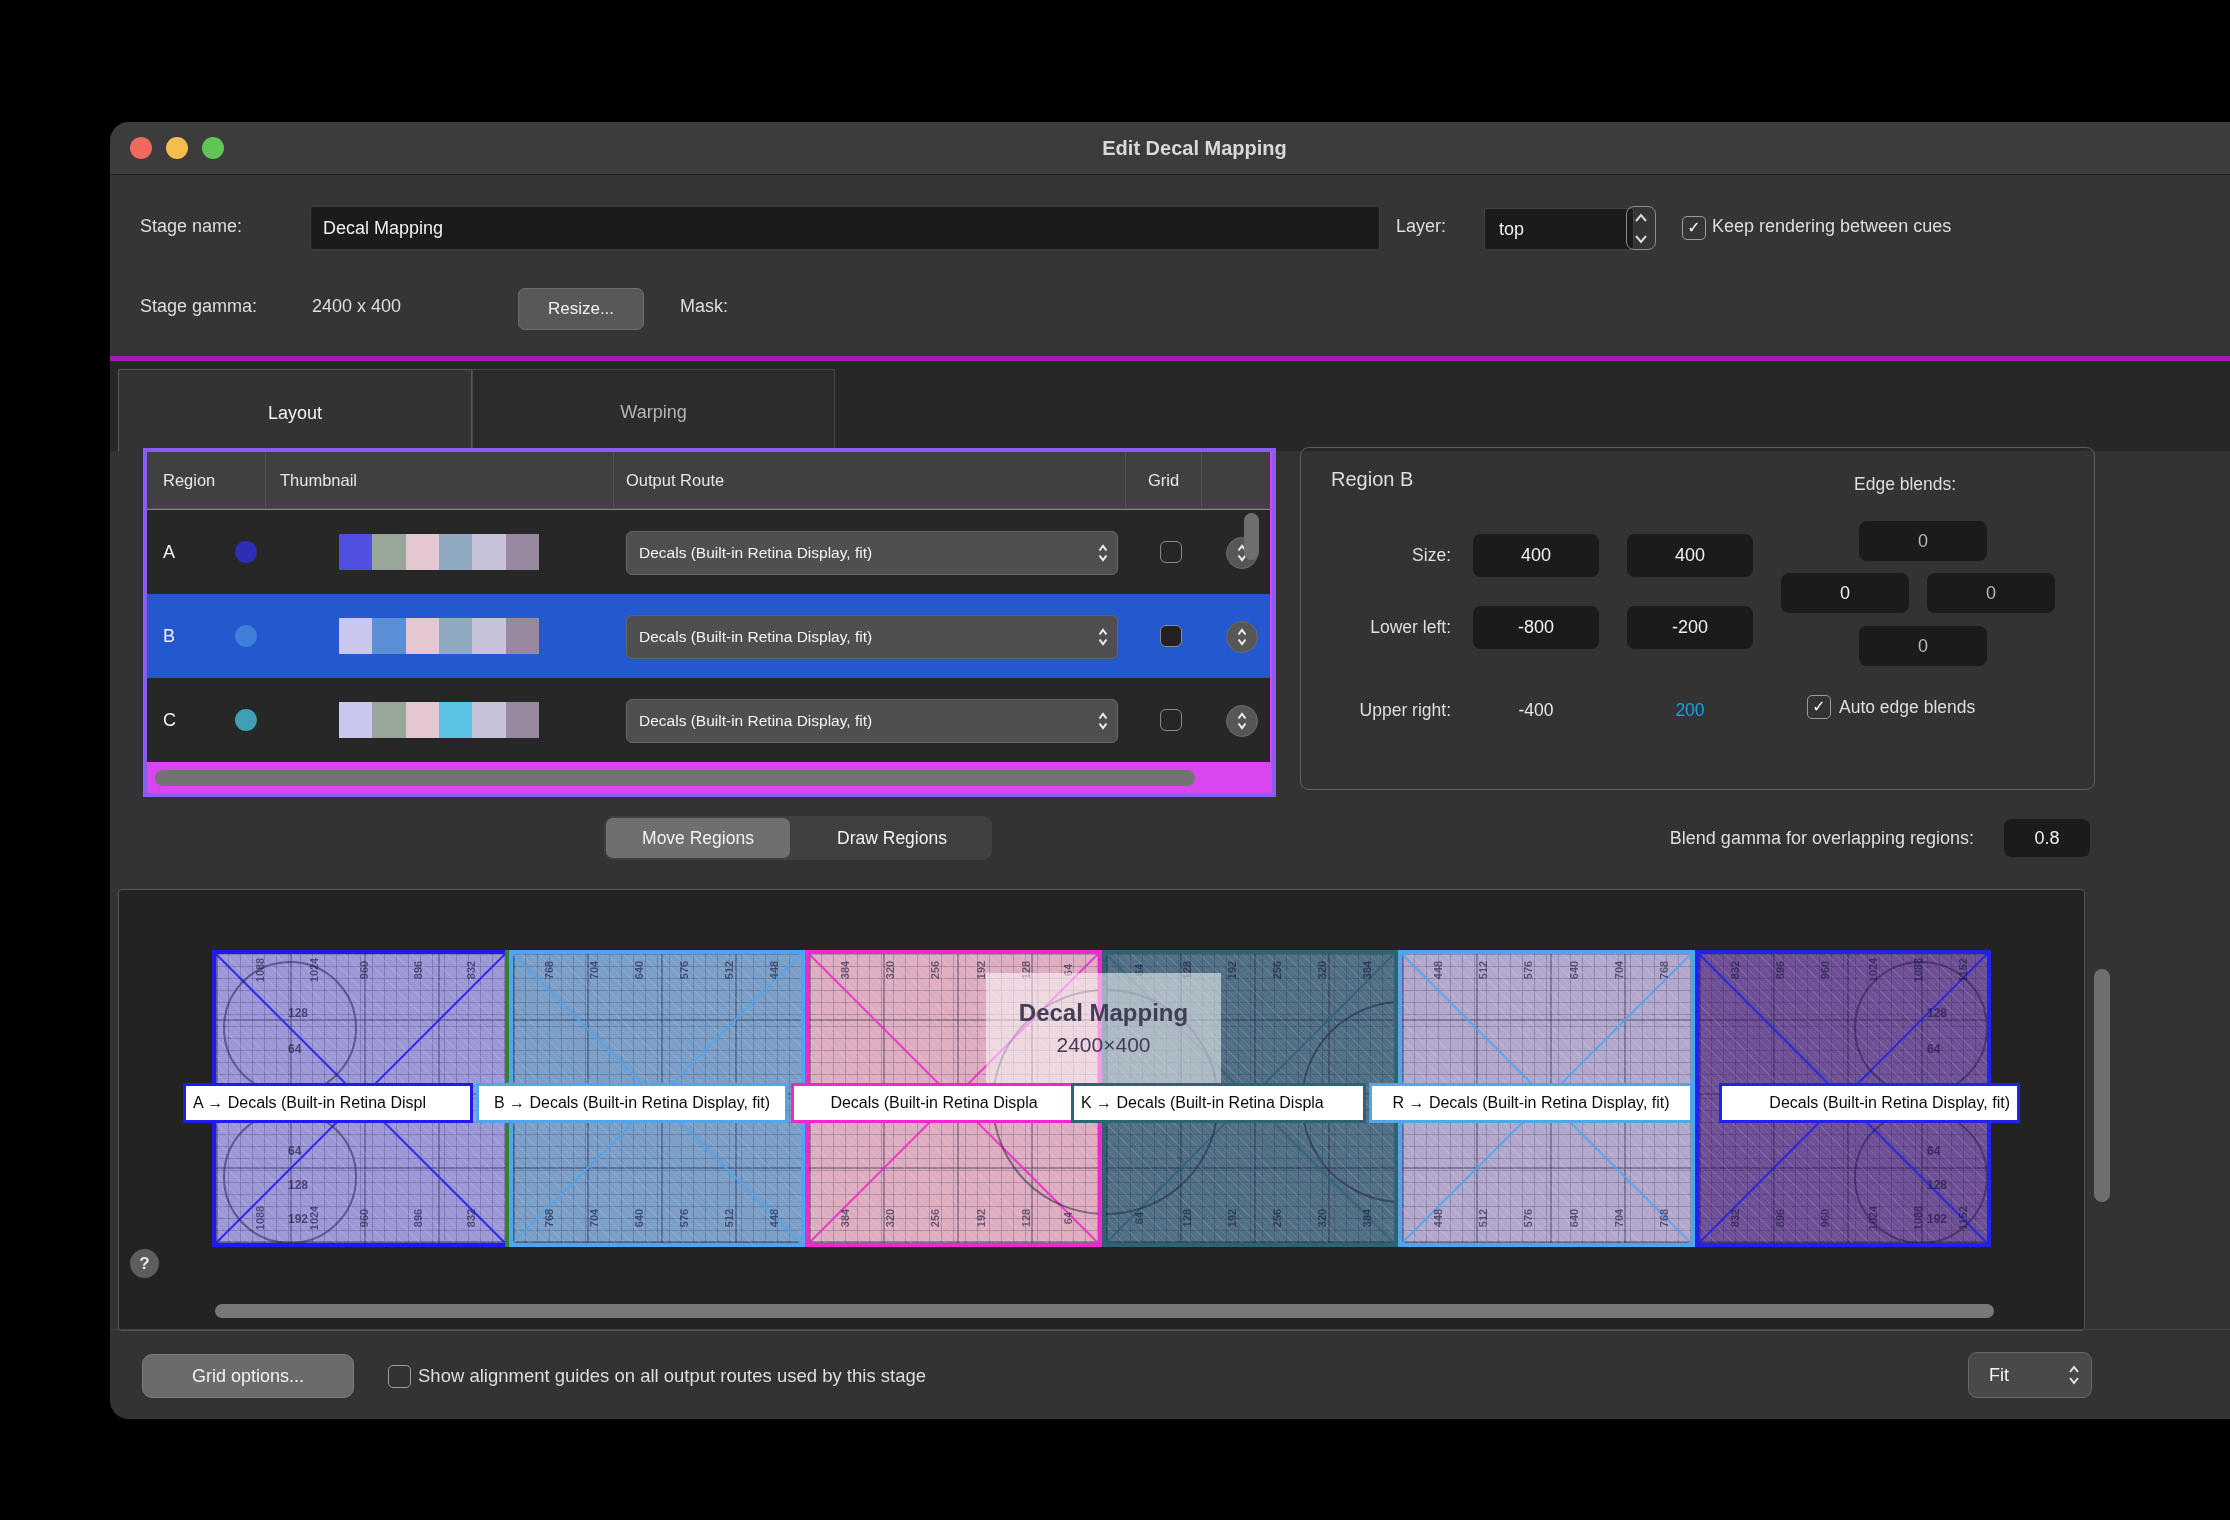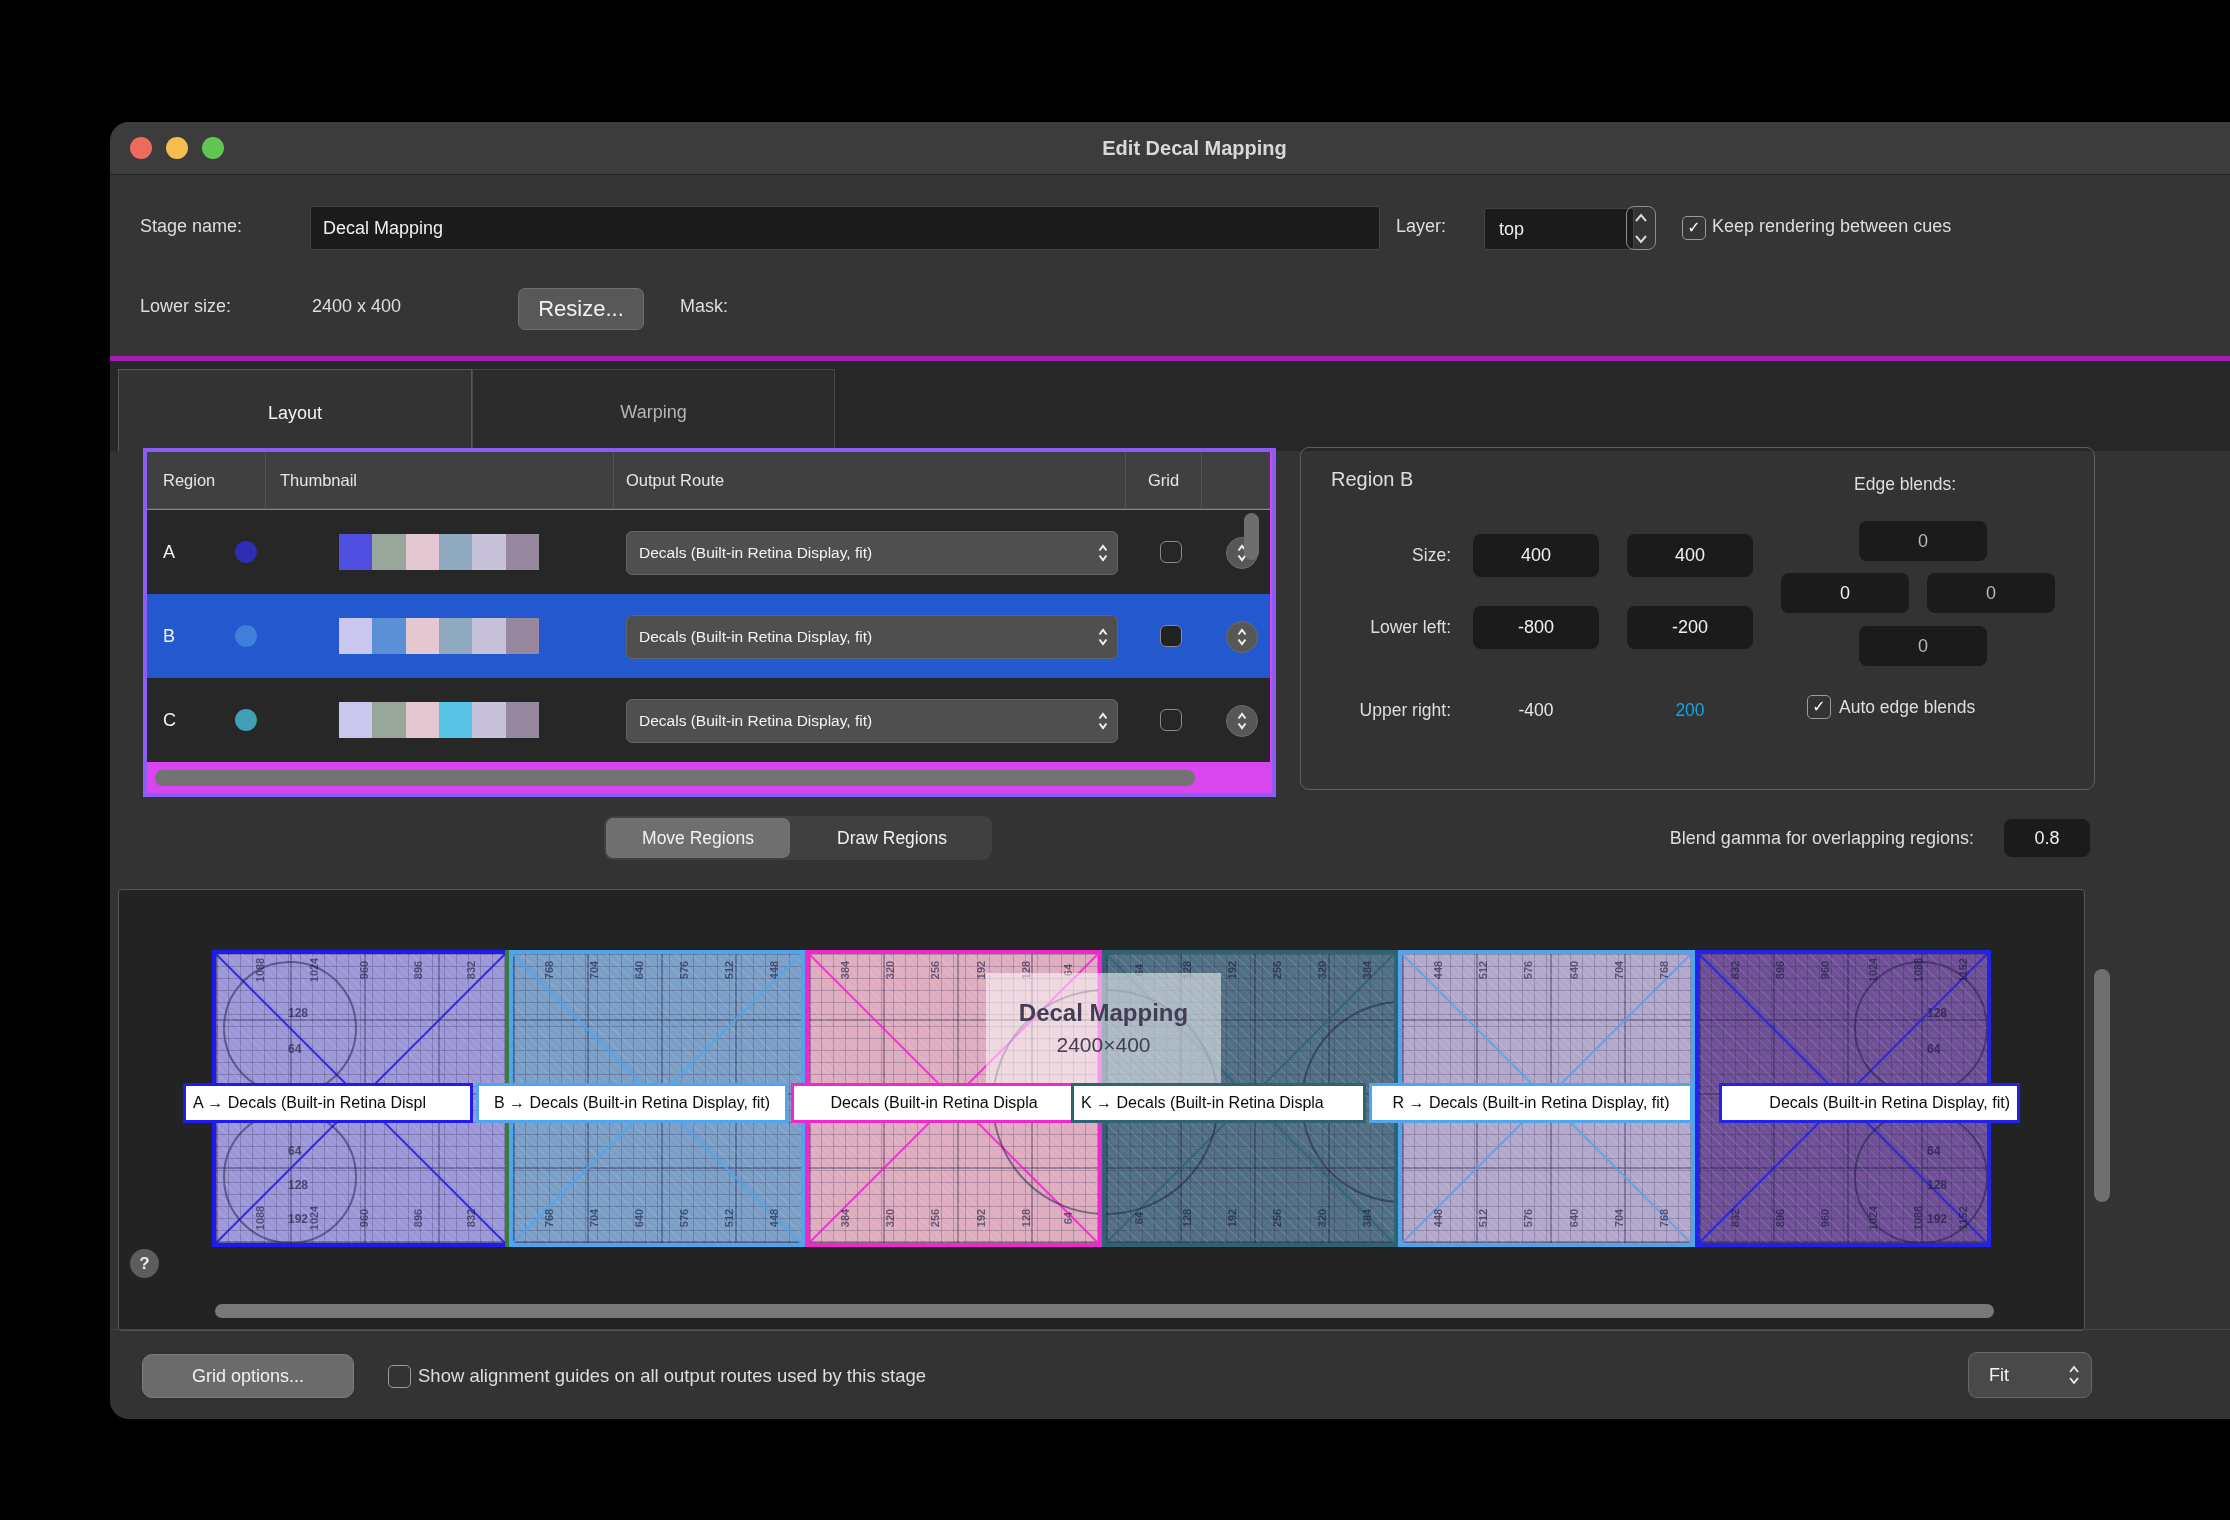--- a/index.html
+++ b/index.html
@@ -13,21 +13,21 @@
   #win-title{left:0;top:0;width:100%;height:52px;line-height:52px;text-align:center;
     font-size:20px;font-weight:bold;color:#d9d9d9;}
   
   .lbl{color:#dedede;font-size:18px;white-space:nowrap;}
   .mut{color:#9b9b9b;}
   .field{background:#1b1b1b;border:1px solid #434343;border-radius:3px;color:#f0f0f0;
     font-size:18px;display:flex;align-items:center;}
   .numfield{background:#1b1b1b;border-radius:8px;color:#f2f2f2;font-size:18px;
     display:flex;align-items:center;justify-content:center;}
   .btn{background:#585858;border:1px solid #6e6e6e;border-radius:7px;color:#f2f2f2;
-    font-size:22px;display:flex;align-items:center;justify-content:center;white-space:nowrap;}
+    font-size:17px;display:flex;align-items:center;justify-content:center;white-space:nowrap;}
   .popup{background:#4f4f4f;border:1px solid #646464;border-radius:6px;color:#f4f4f4;
     display:flex;align-items:center;}
   .chk{border:1.5px solid #9c9c9c;border-radius:5px;background:transparent;
     display:flex;align-items:center;justify-content:center;color:#fff;}
   .chk.on::after{content:"✓";font-size:16px;font-weight:bold;line-height:1;}
   
   #tabstrip{left:0;top:234px;width:100%;height:95px;background:#272727;border-top:5px solid #a21caf;}
   .tab{position:absolute;top:8px;height:87px;display:flex;align-items:center;justify-content:center;
     font-size:18px;box-sizing:border-box;}
   .tab.active{background:#333333;border:1px solid #585858;border-bottom:none;color:#f2f2f2;}
@@ -103,21 +103,21 @@
     <svg width="14" height="10" viewBox="0 0 14 10">
         <path d="M2 8 L7 2 L12 8" stroke="#d9d9d9" stroke-width="2" fill="none"></path>
       </svg>
     <svg width="14" height="10" viewBox="0 0 14 10">
         <path d="M2 2 L7 8 L12 2" stroke="#d9d9d9" stroke-width="2" fill="none"></path>
       </svg>
   </div>
   <div class="abs chk on" style="left:1572px;top:94px;width:22px;height:22px;"></div>
   <div class="abs lbl" style="left:1602px;top:94px;">Keep rendering between cues</div>
 
-  <div class="abs lbl" style="left:30px;top:174px;">Lower size:</div>
+  <div class="abs lbl" style="left:30px;top:174px;">Stage gamma:</div>
   <div class="abs lbl" style="left:202px;top:174px;">2400 x 400</div>
   <div class="abs btn" style="left:408px;top:166px;width:124px;height:40px;">Resize...</div>
   <div class="abs lbl" style="left:570px;top:174px;">Mask:</div>
 
   <div class="abs" id="tabstrip">
     <div class="tab active" style="left:8px;width:354px;">Layout</div>
     <div class="tab inactive" style="left:362px;width:363px;">Warping</div>
   </div>
   <div class="abs" id="content"></div>
 

